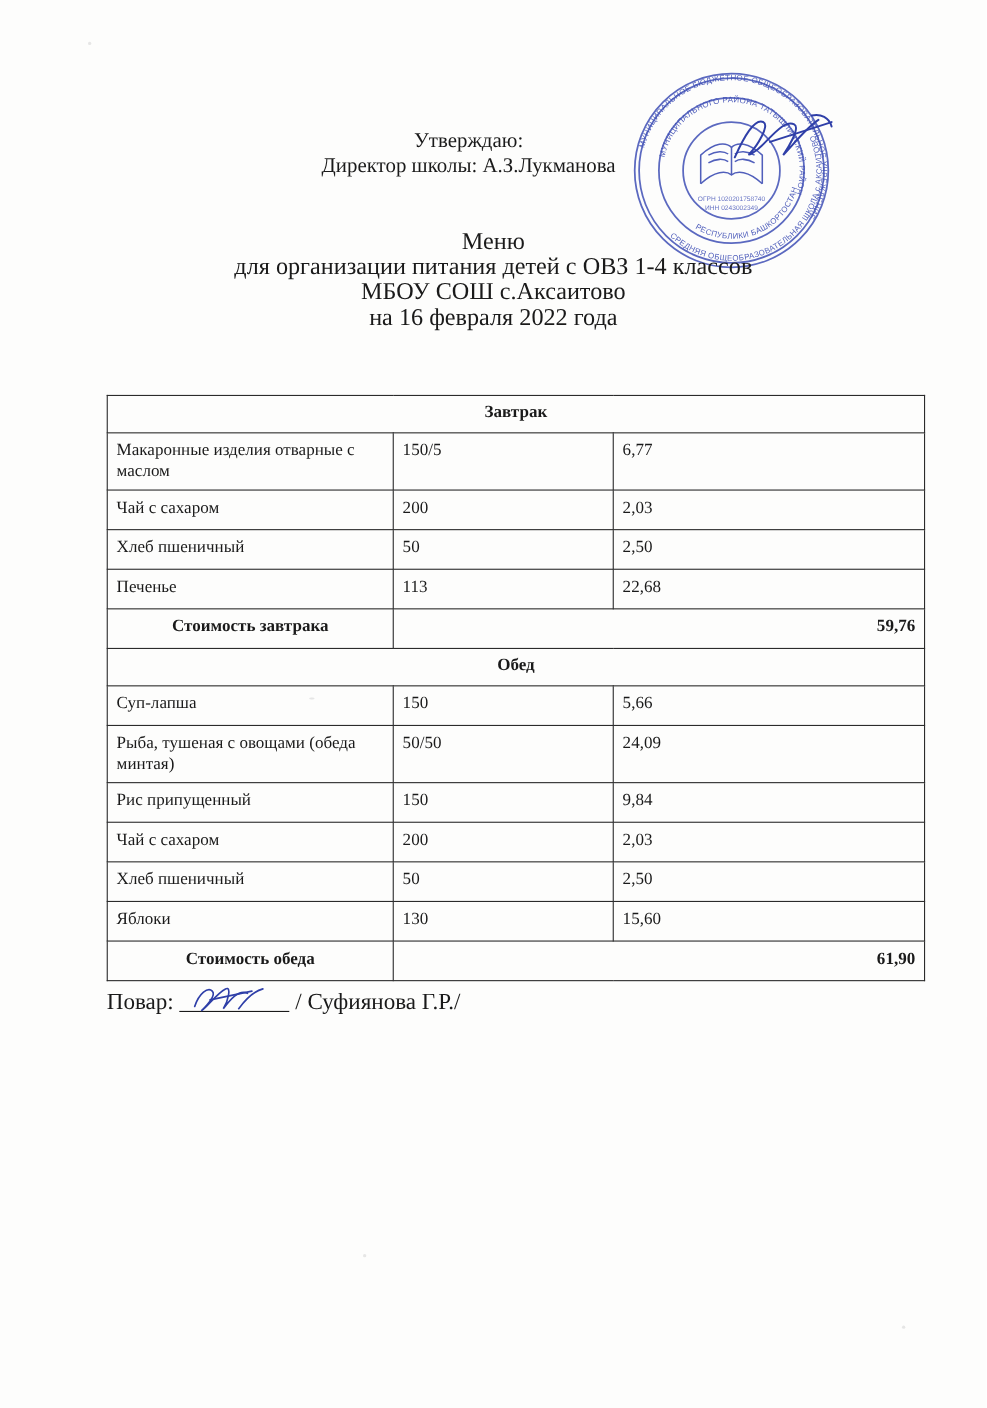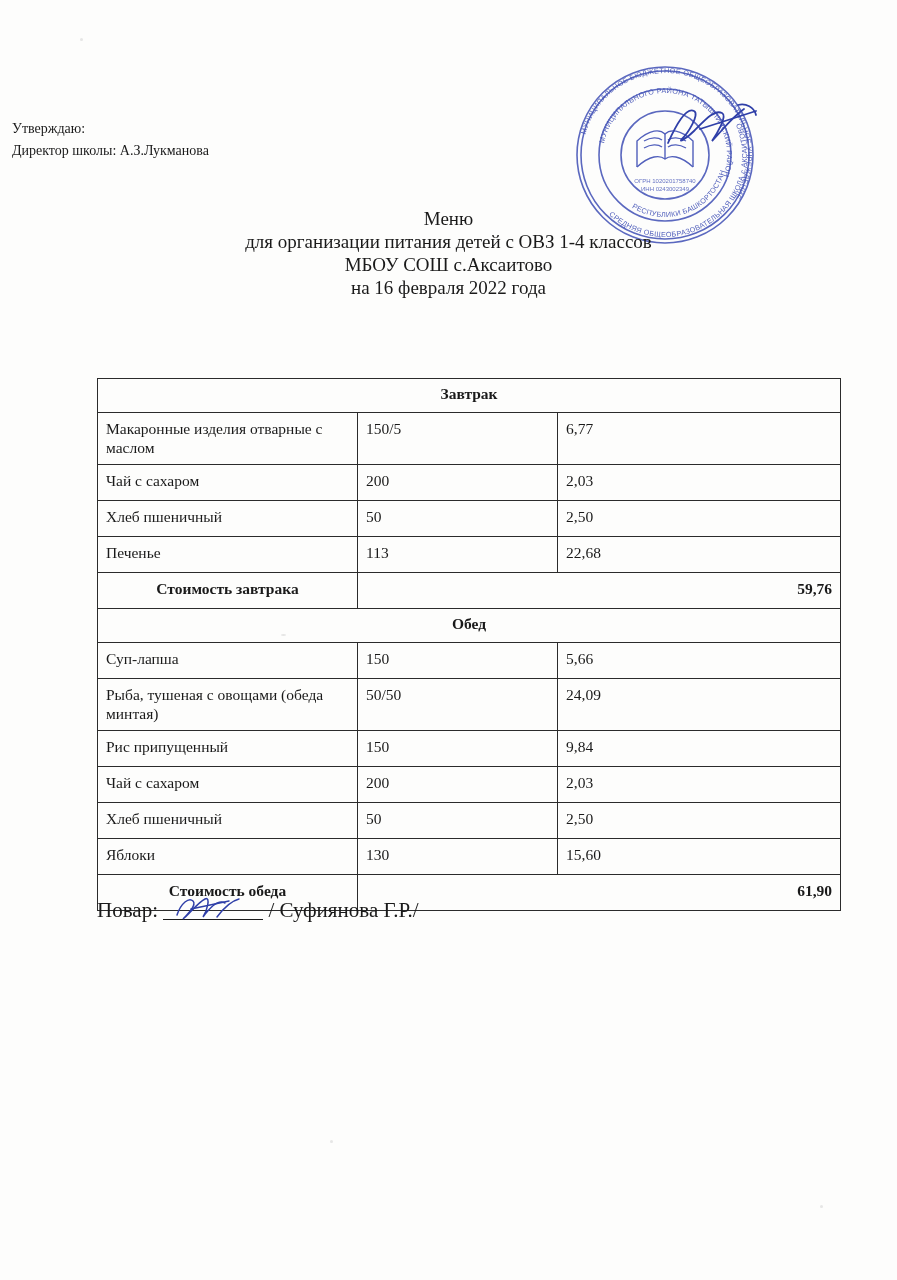--- a/index.html
+++ b/index.html
@@ -19,24 +19,24 @@
   .page {
     position: absolute;
     inset: 0;
     background: #fdfdfc;
   }
 
   
   .approval {
     position: absolute;
     top: 118px;
-    left: 12px;
+    left: 0;
     width: 852px;
-    text-align: left;
-    font-size: 14px;
+    text-align: center;
+    font-size: 19px;
     line-height: 22px;
   }
   .approval div { white-space: nowrap; }
 
   
   .stamp {
     position: absolute;
     left: 565px;
     top: 55px;
     width: 200px;
@@ -55,30 +55,30 @@
     pointer-events: none;
   }
 
   
   .title-block {
     position: absolute;
     top: 207px;
     left: 0;
     width: 897px;
     text-align: center;
-    font-size: 19px;
+    font-size: 22px;
     line-height: 23px;
   }
   .title-block div { white-space: nowrap; }
 
   
   .menu-table {
     position: absolute;
     left: 97px;
-    top: 378px;
+    top: 359px;
     width: 743px;
     border-collapse: collapse;
     font-size: 15.5px;
     table-layout: fixed;
   }
   .menu-table td {
     border: 1px solid #2b2b2b;
     padding: 6px 8px 7px 8px;
     vertical-align: top;
     line-height: 19px;

